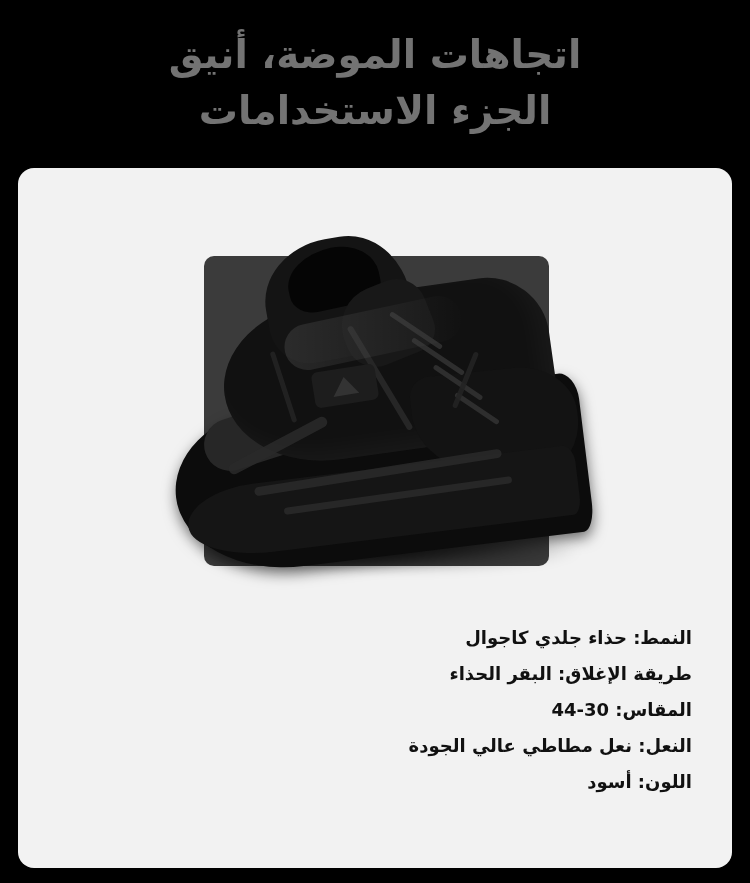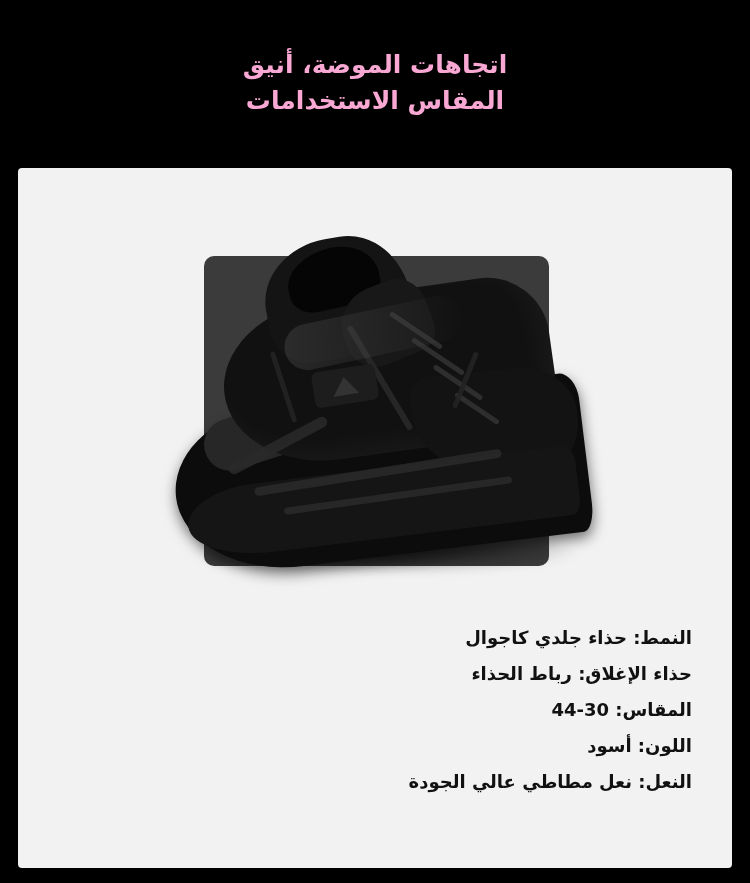--- a/index.html
+++ b/index.html
@@ -30,38 +30,38 @@
     height: 165px;
     background: #000000;
     display: flex;
     flex-direction: column;
     align-items: center;
     justify-content: center;
     box-sizing: border-box;
     padding: 0 40px;
   }
   .header-line {
-    color: #f9a8d4;
-    font-size: 25px;
+    color: #737373;
+    font-size: 39px;
     font-weight: bold;
     line-height: 1.42;
     text-align: center;
     letter-spacing: 0px;
     white-space: nowrap;
   }
 
   
   .card {
     position: absolute;
     top: 168px;
     left: 18px;
     width: 714px;
     height: 700px;
     background: #f2f2f2;
-    border-radius: 4px;
+    border-radius: 16px;
     overflow: hidden;
   }
 
   
   .product-area {
     position: absolute;
     top: 10px;
     left: 0;
     width: 714px;
     height: 430px;
@@ -271,21 +271,21 @@
     direction: rtl;
   }
 </style>
 </head>
 <body>
 
 <div class="page">
 
   <div class="header">
     <div class="header-line">اتجاهات الموضة، أنيق</div>
-    <div class="header-line">المقاس الاستخدامات</div>
+    <div class="header-line">الجزء الاستخدامات</div>
   </div>
 
   <div class="card">
 
     <div class="product-area">
       <div class="grey-square"></div>
 
       <div class="shoe">
         <div class="shoe-shadow"></div>
         <div class="sole"></div>
@@ -308,20 +308,20 @@
         <div class="sole-edge"></div>
         <div class="sole-groove g1"></div>
         <div class="sole-groove g2"></div>
         <div class="sole-groove g3"></div>
         <div class="gloss"></div>
       </div>
     </div>
 
     <div class="specs">
       <div class="spec-row">النمط: حذاء جلدي كاجوال</div>
-      <div class="spec-row">حذاء الإغلاق: رباط الحذاء</div>
+      <div class="spec-row">طريقة الإغلاق: البقر الحذاء</div>
       <div class="spec-row">المقاس: 30-44</div>
+      <div class="spec-row">النعل: نعل مطاطي عالي الجودة</div>
       <div class="spec-row">اللون: أسود</div>
-      <div class="spec-row">النعل: نعل مطاطي عالي الجودة</div>
     </div>
 
   </div>
 </div>
 
 </body></html>

